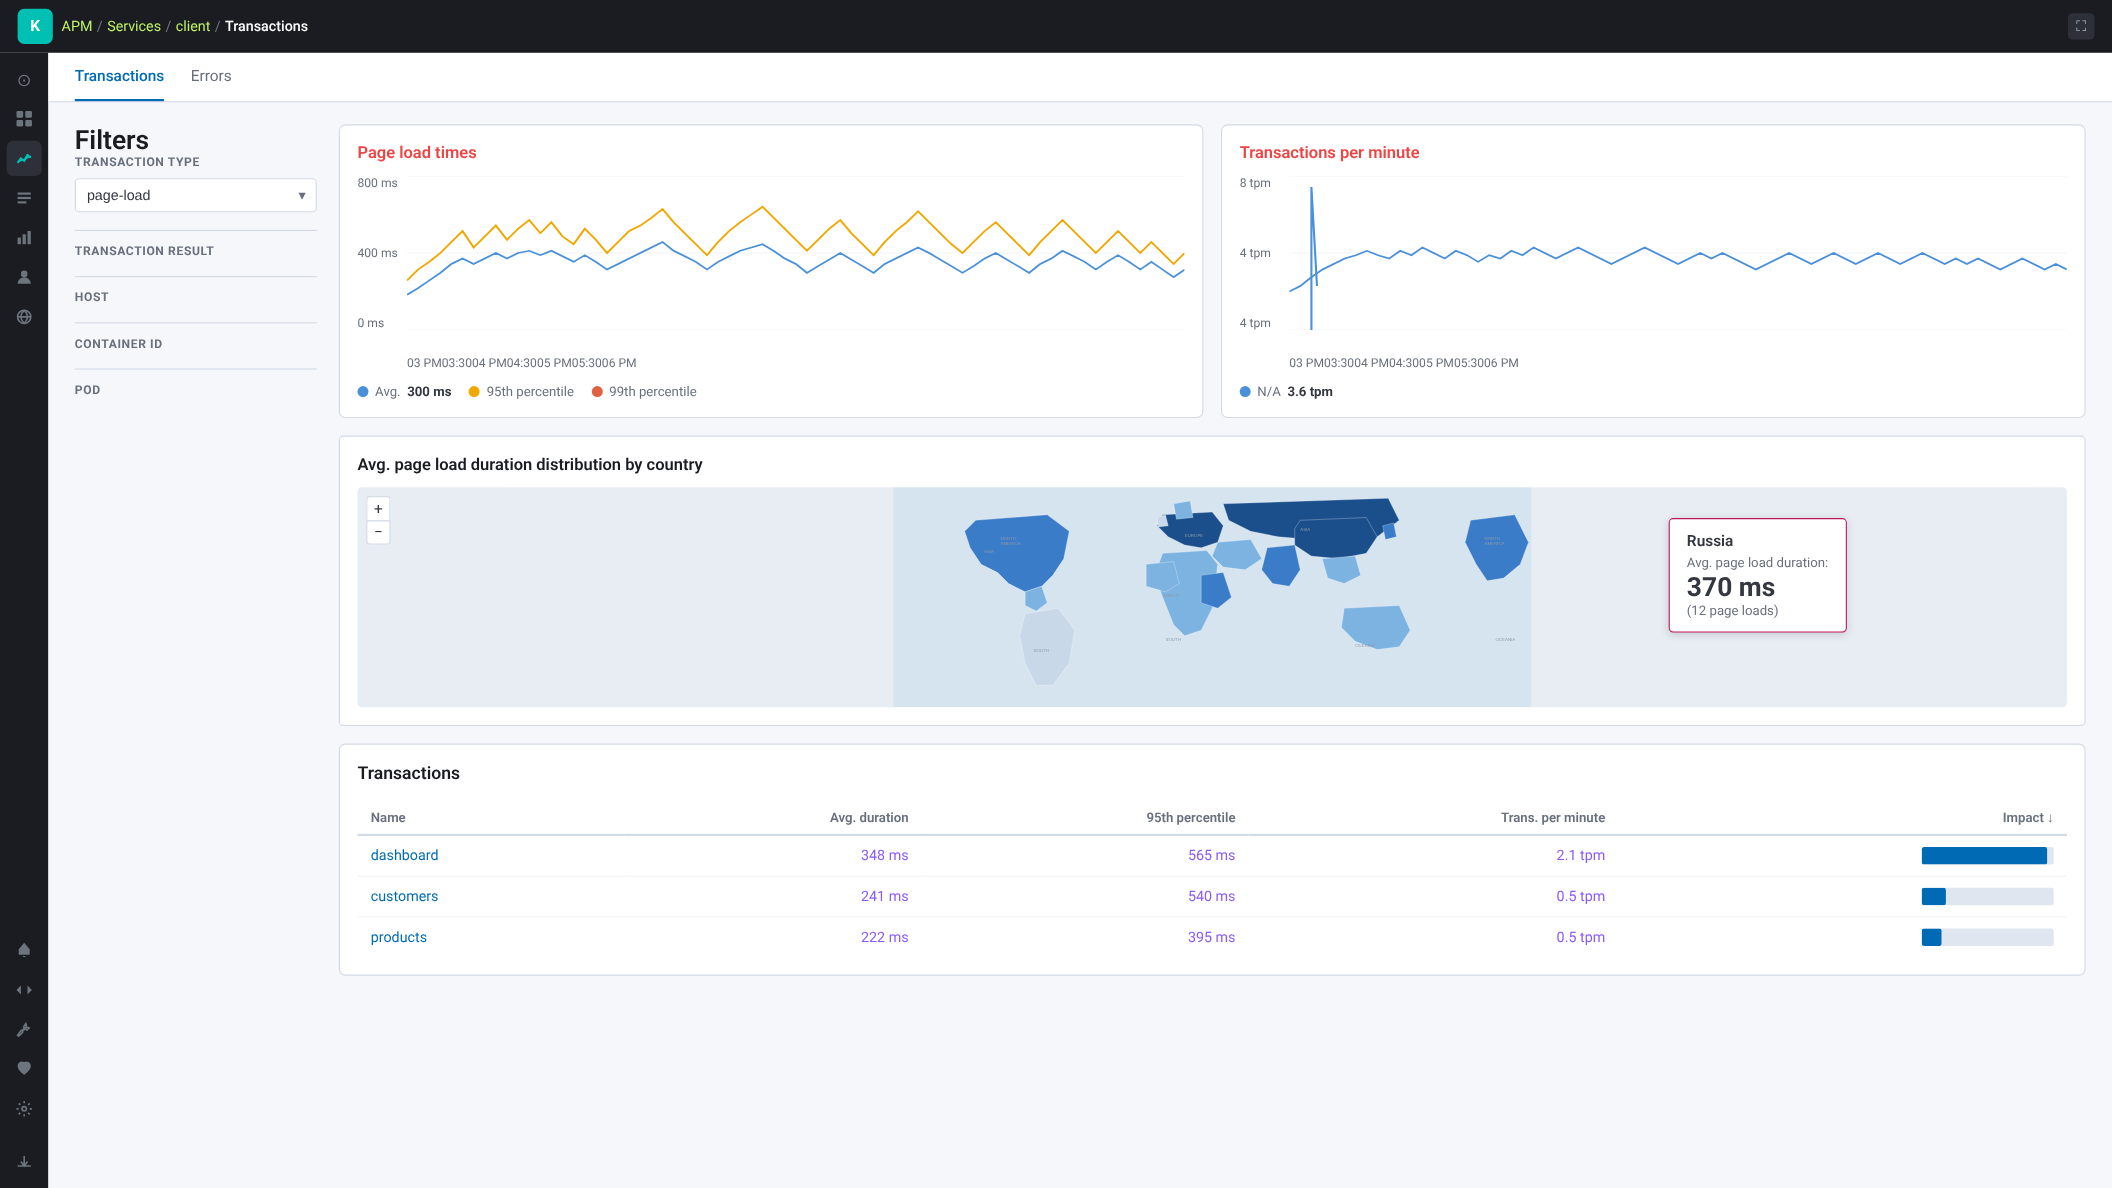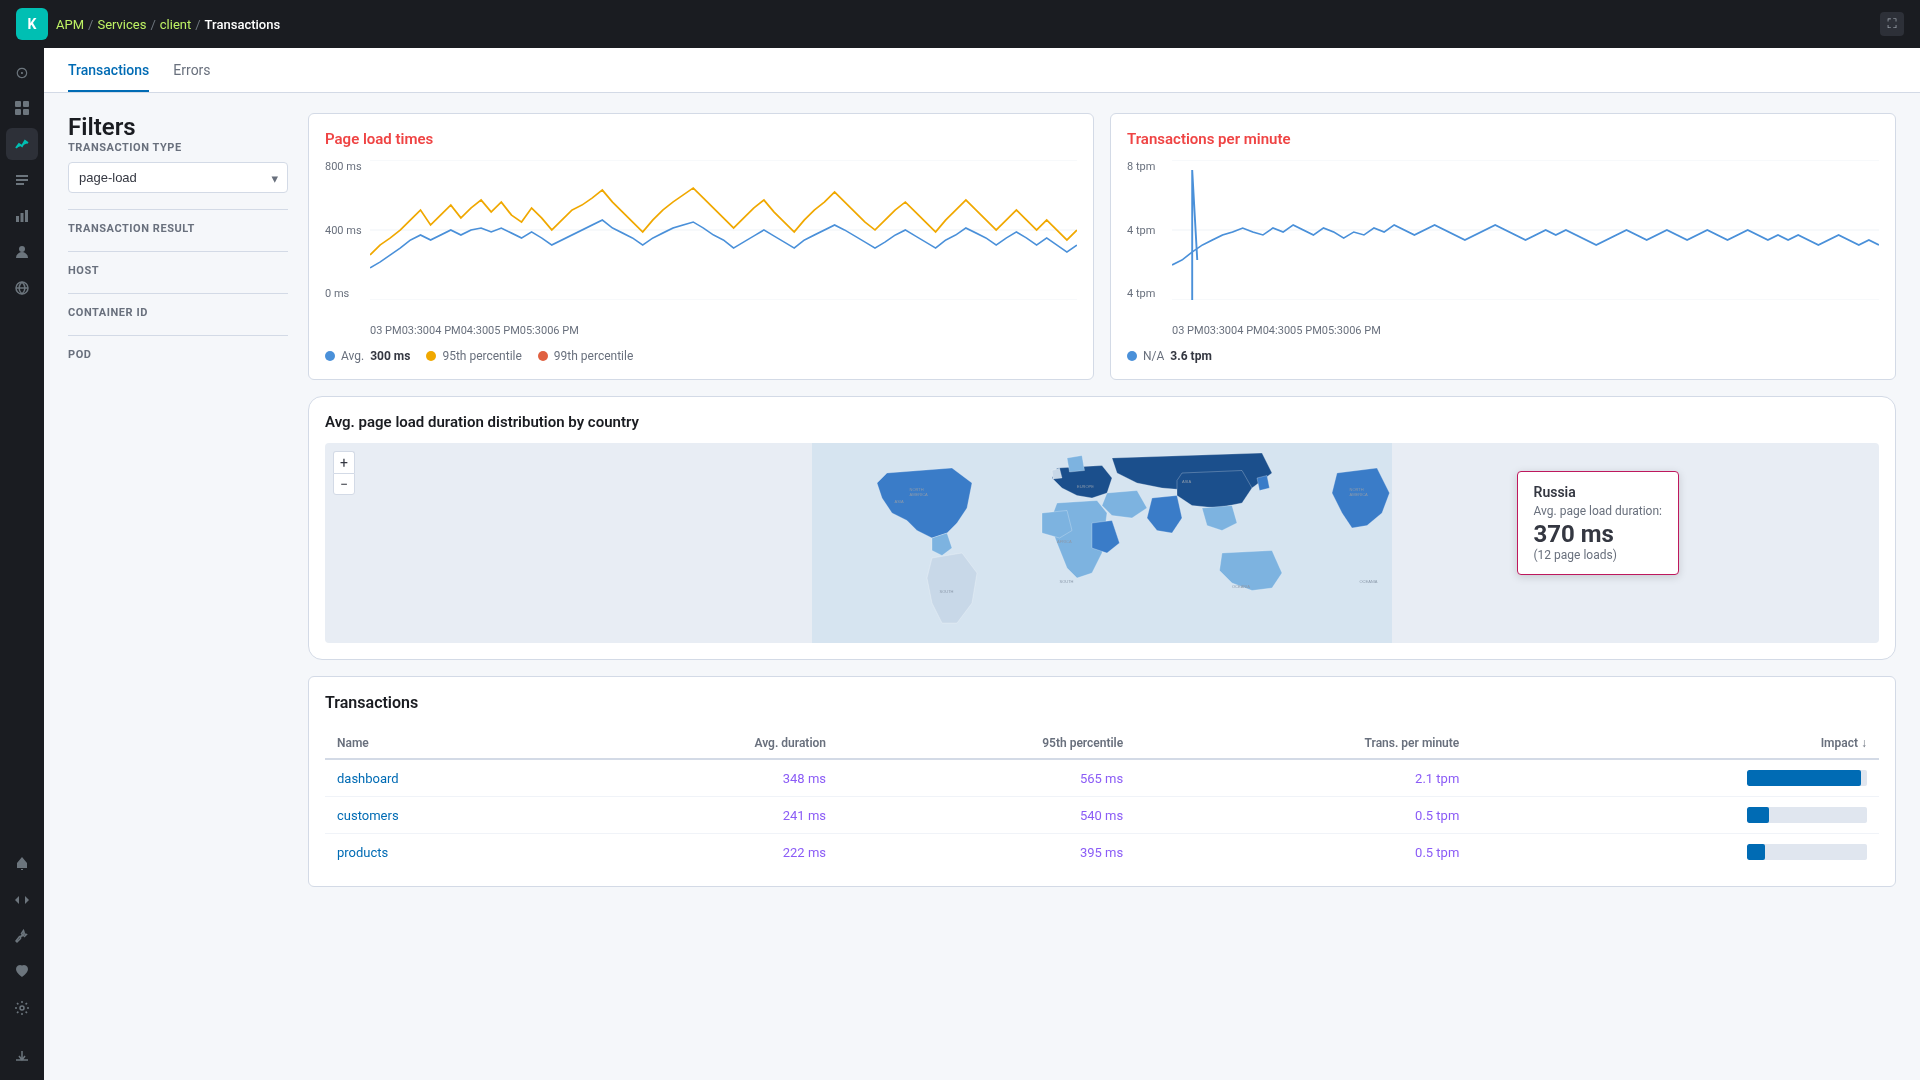--- a/index.html
+++ b/index.html
@@ -58,21 +58,21 @@
     .legend-item { display: flex; align-items: center; gap: 6px; font-size: 12px; color: #69707d; }
     .legend-dot { width: 10px; height: 10px; border-radius: 50%; flex-shrink: 0; }
     .legend-value { font-weight: 700; color: #343741; }
 
     
     .chart-y-labels { position: absolute; left: 0; top: 0; bottom: 20px; display: flex; flex-direction: column; justify-content: space-between; font-size: 11px; color: #69707d; width: 45px; }
     .chart-x-labels { display: flex; justify-content: flex-start; font-size: 11px; color: #69707d; margin-top: 4px; padding-left: 45px; }
     .chart-plot { position: absolute; left: 45px; right: 0; top: 0; bottom: 20px; overflow: hidden; }
 
     
-    .map-card { background: white; border: 1px solid #d3dae6; border-radius: 14px; padding: 16px; }
+    .map-card { background: white; border: 1px solid #d3dae6; border-radius: 4px; padding: 16px; }
     .map-title { font-size: 15px; font-weight: 600; color: #1a1c21; margin-bottom: 12px; }
     .map-container { position: relative; height: 200px; background: #e8edf4; border-radius: 4px; overflow: hidden; }
     .map-zoom { position: absolute; top: 8px; left: 8px; display: flex; flex-direction: column; z-index: 10; }
     .map-zoom-btn { width: 22px; height: 22px; background: white; border: 1px solid #d3dae6; display: flex; align-items: center; justify-content: center; cursor: pointer; font-size: 14px; color: #343741; line-height: 1; }
     .map-zoom-btn:first-child { border-radius: 3px 3px 0 0; border-bottom: none; }
     .map-zoom-btn:last-child { border-radius: 0 0 3px 3px; }
     .map-tooltip { position: absolute; top: 28px; right: 200px; background: white; border: 1px solid #be185d; border-radius: 4px; padding: 12px 16px; box-shadow: 0 2px 8px rgba(0,0,0,0.15); z-index: 20; min-width: 160px; }
     .map-tooltip-country { font-size: 14px; font-weight: 600; margin-bottom: 4px; }
     .map-tooltip-label { font-size: 12px; color: #69707d; margin-bottom: 2px; }
     .map-tooltip-value { font-size: 24px; font-weight: 700; color: #343741; }

